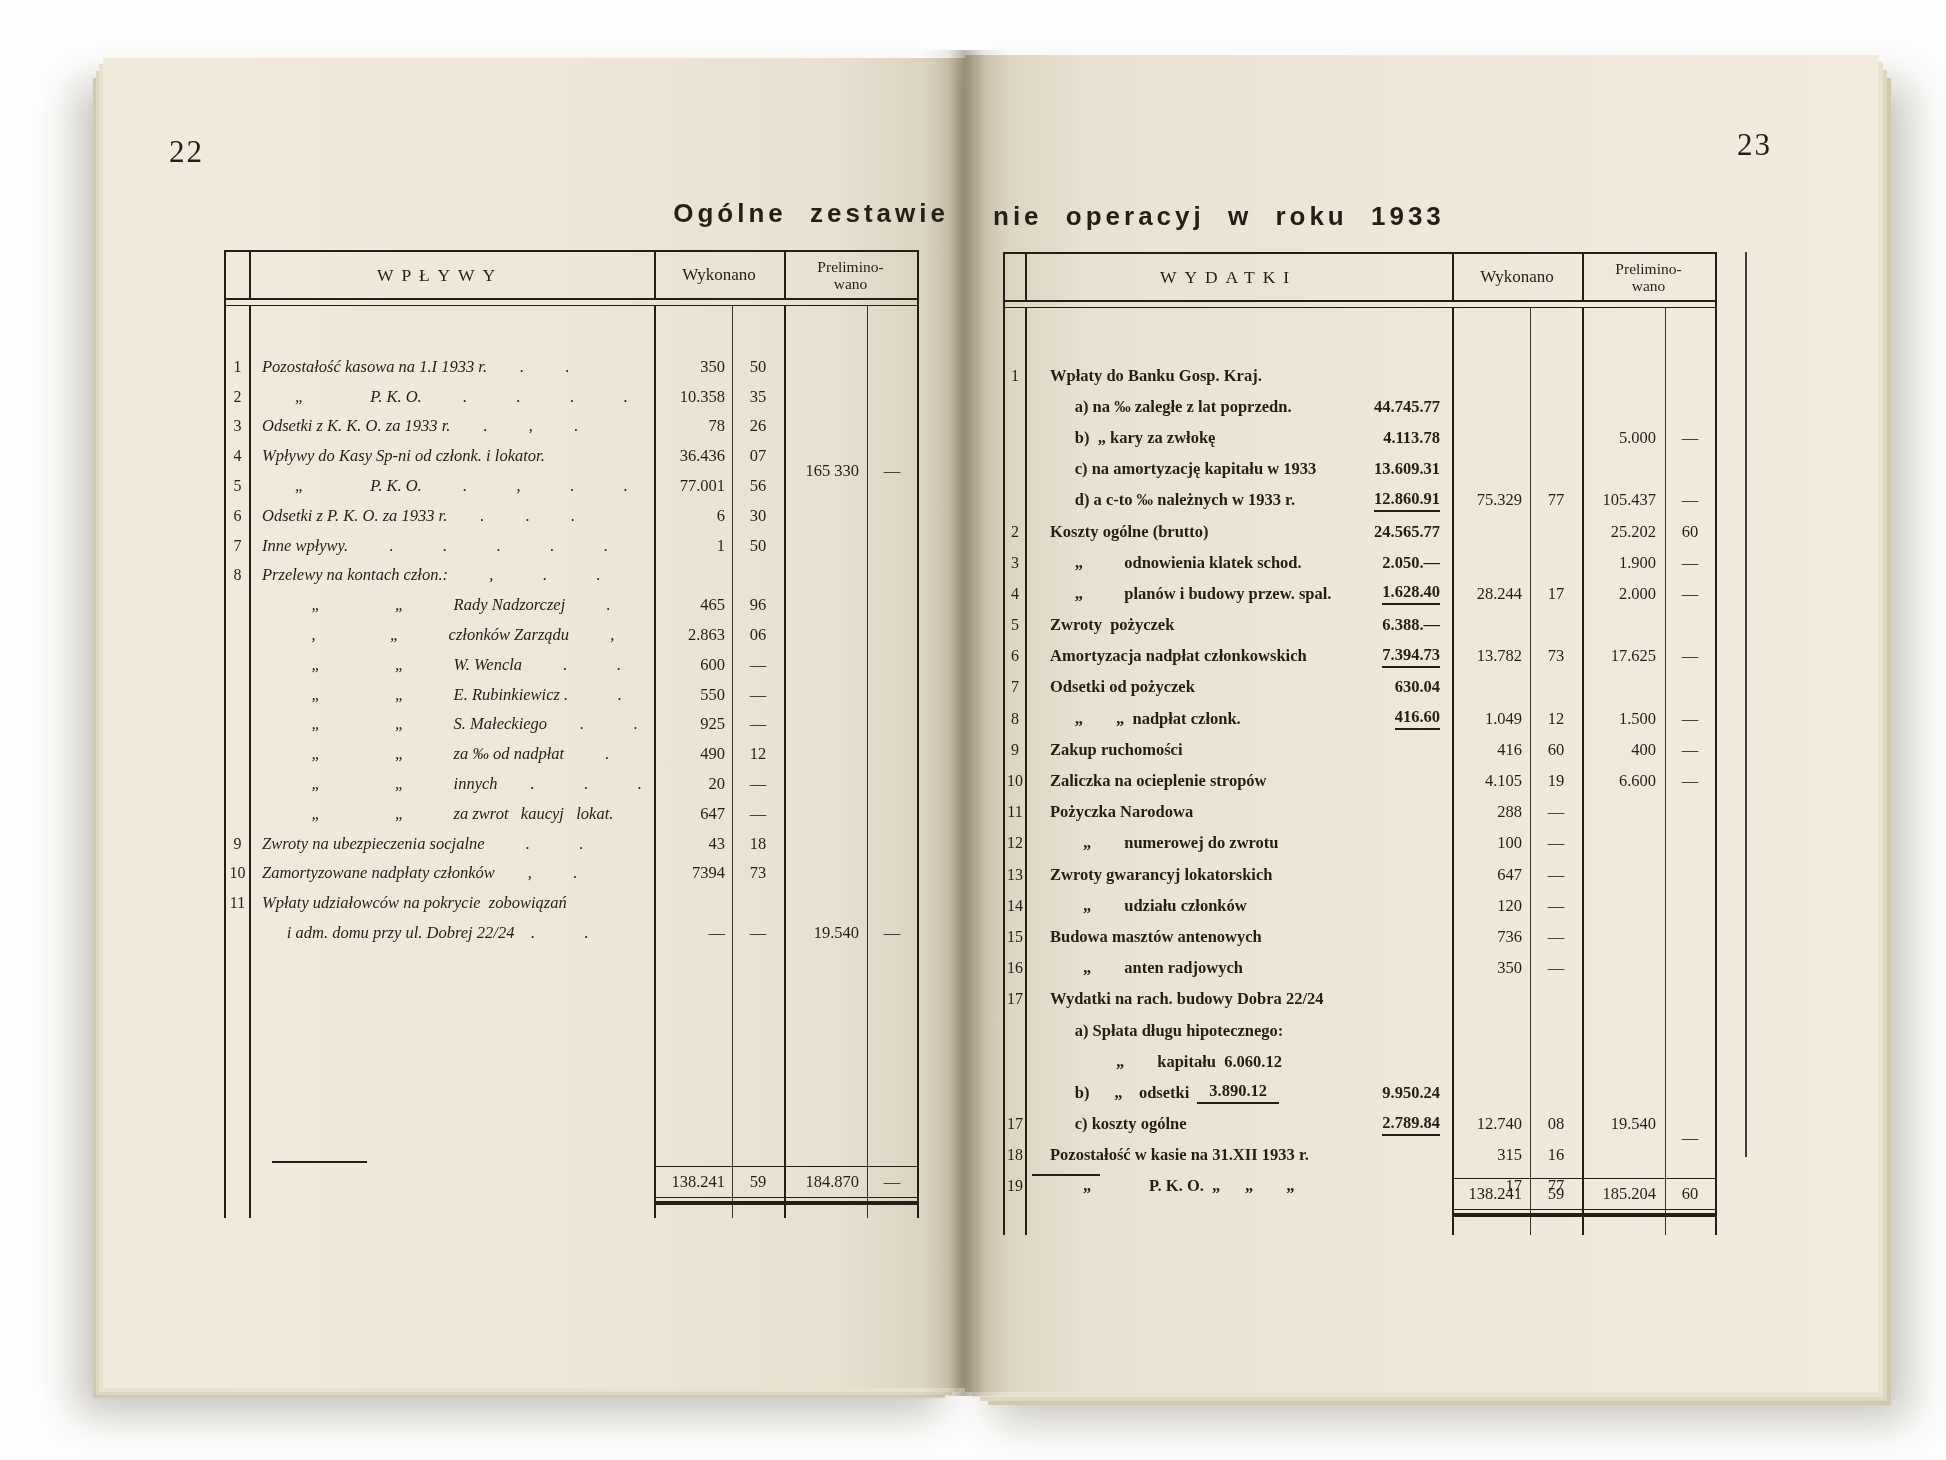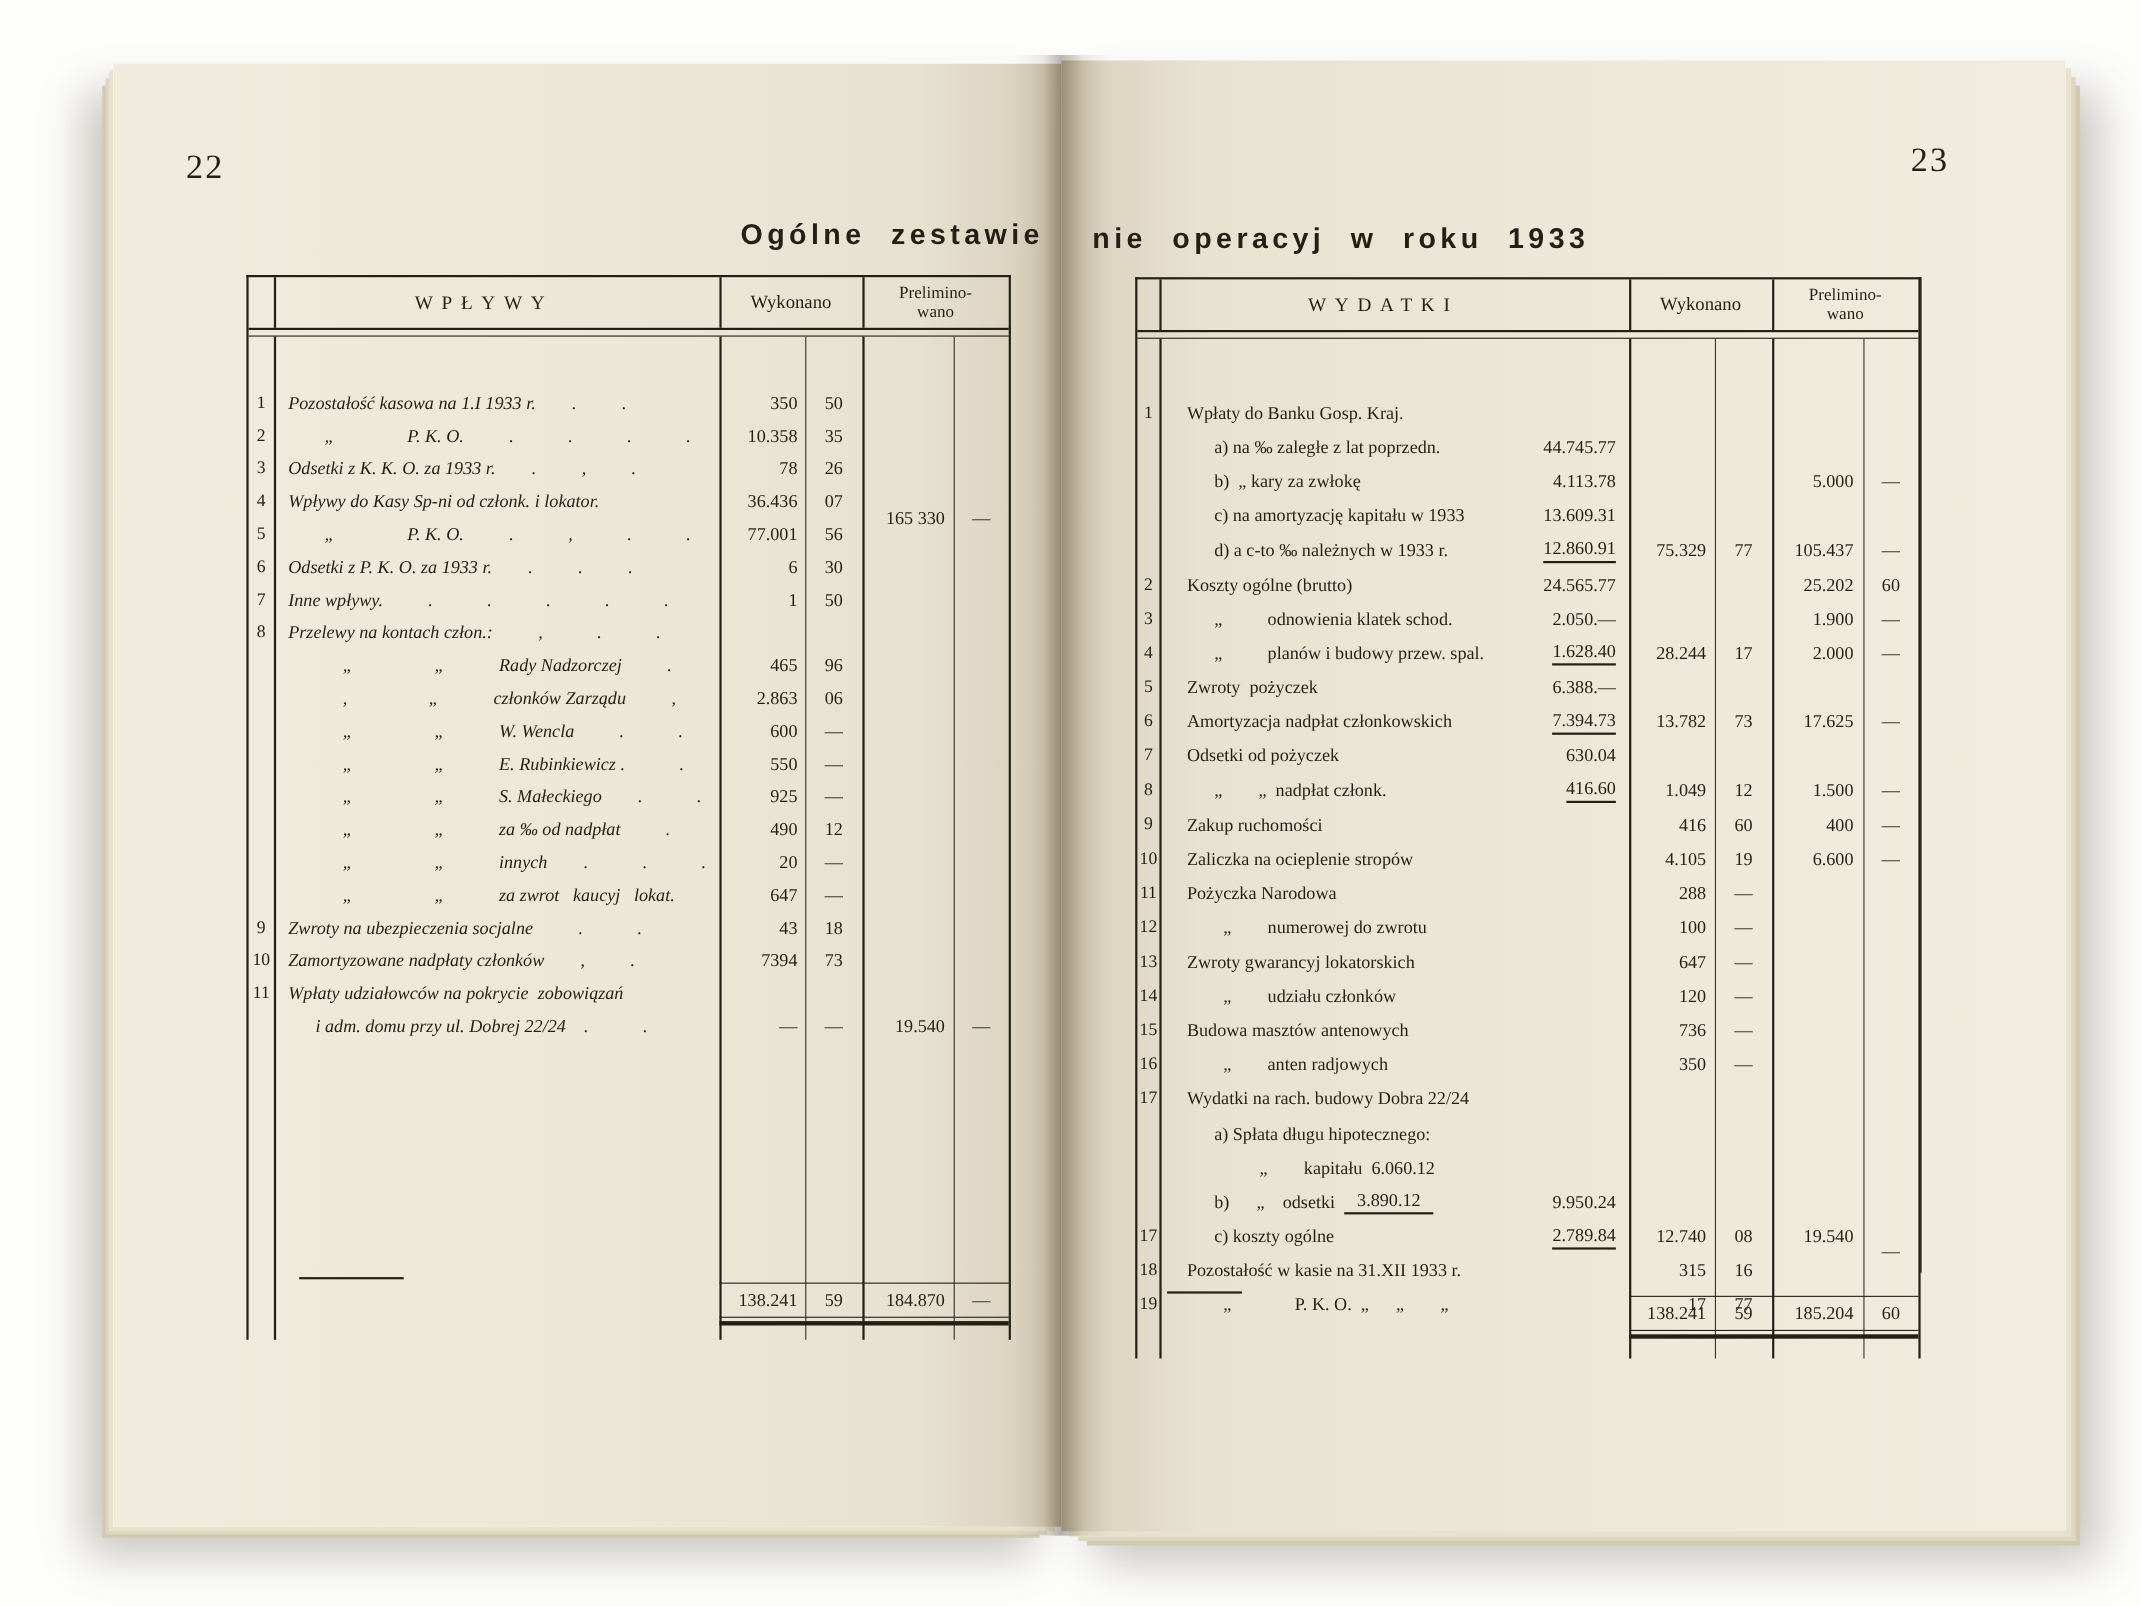--- a/index.html
+++ b/index.html
@@ -32,21 +32,21 @@
   .title-frag{
     position:absolute;font-family:"Liberation Sans","DejaVu Sans",sans-serif;
     font-weight:bold;font-size:26px;letter-spacing:4px;word-spacing:12px;white-space:nowrap;
   }
   .tf-left{right:16px;top:140px;}
   .tf-right{left:28px;top:146px;}
 
   
   .fin-table{position:absolute;border:2.6px solid var(--ink);border-bottom:none;}
   .t-left{left:121px;top:192px;width:691px;}
-  .t-right{left:38px;top:197px;width:710px;margin-left:29px;}
+  .t-right{left:38px;top:197px;width:710px;}
 
   .thead{position:relative;display:flex;align-items:center;height:46px;border-radius:16px;}
   .h-main{display:flex;align-items:center;justify-content:center;font-size:17.5px;letter-spacing:.45em;}
   .t-left  .h-main{width:428px;}
   .t-right .h-main{width:447px;}
   .h-wyk{display:flex;align-items:center;justify-content:center;font-size:17px;}
   .t-left  .h-wyk{width:130px;}
   .t-right .h-wyk{width:130px;}
   .h-prelim{display:flex;flex-direction:column;align-items:center;justify-content:center;font-size:15.5px;line-height:1.12;}
   .t-left  .h-prelim{width:133px;}
@@ -69,21 +69,21 @@
   .t-right .rows{padding-top:52px;}
   .row{display:flex;align-items:center;}
   .t-left  .row{height:29.8px;}
   .t-right .row{height:31.2px;}
   .c{display:flex;align-items:center;height:100%;box-sizing:border-box;overflow:hidden;}
   .c.no{justify-content:center;font-size:16px;}
   .t-left  .c.no{width:23px;}
   .t-right .c.no{width:20px;}
   .c.desc{flex:1 1 auto;}
   .t-left  .c.desc{width:405px;padding-left:13px;padding-right:6px;font-style:italic;}
-  .t-right .c.desc{width:427px;padding-left:25px;padding-right:12px;}
+  .t-right .c.desc{width:427px;padding-left:25px;padding-right:12px;font-weight:bold;}
   .c.desc .t{white-space:pre;font-size:16.5px;}
   .c.desc .fill{flex:1 1 auto;}
   .c.desc .m{font-size:16.5px;border-bottom:2.2px solid var(--ink);padding:0 12px 1px 12px;margin-left:8px;white-space:pre;}
   .c.desc .a{font-size:16.5px;white-space:pre;}
   .c.desc .a.u{border-bottom:2.2px solid var(--ink);padding-bottom:1px;}
   .c.num{justify-content:flex-end;font-size:16.5px;}
   .c.gr{justify-content:center;font-size:16.5px;}
   .t-left  .c.w1{width:78px;padding-right:7px;}
   .t-left  .c.w2{width:52px;}
   .t-left  .c.p1{width:83px;padding-right:8px;}

